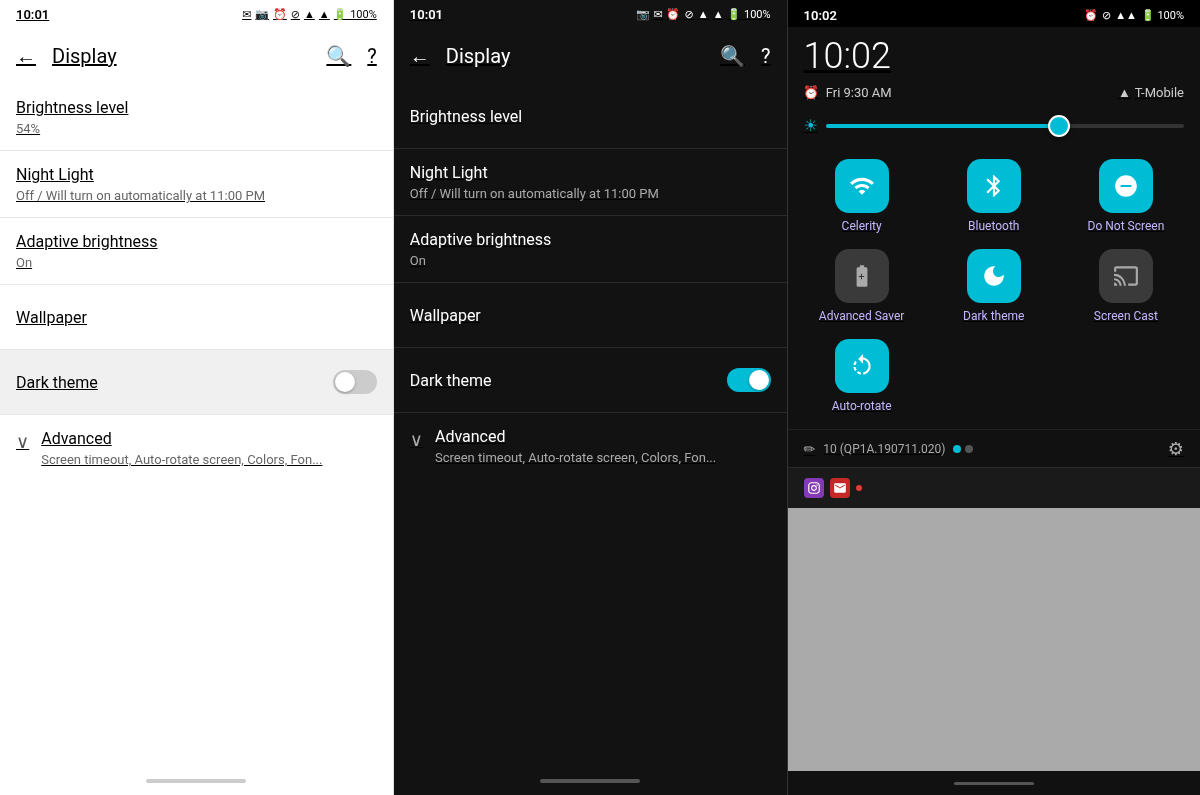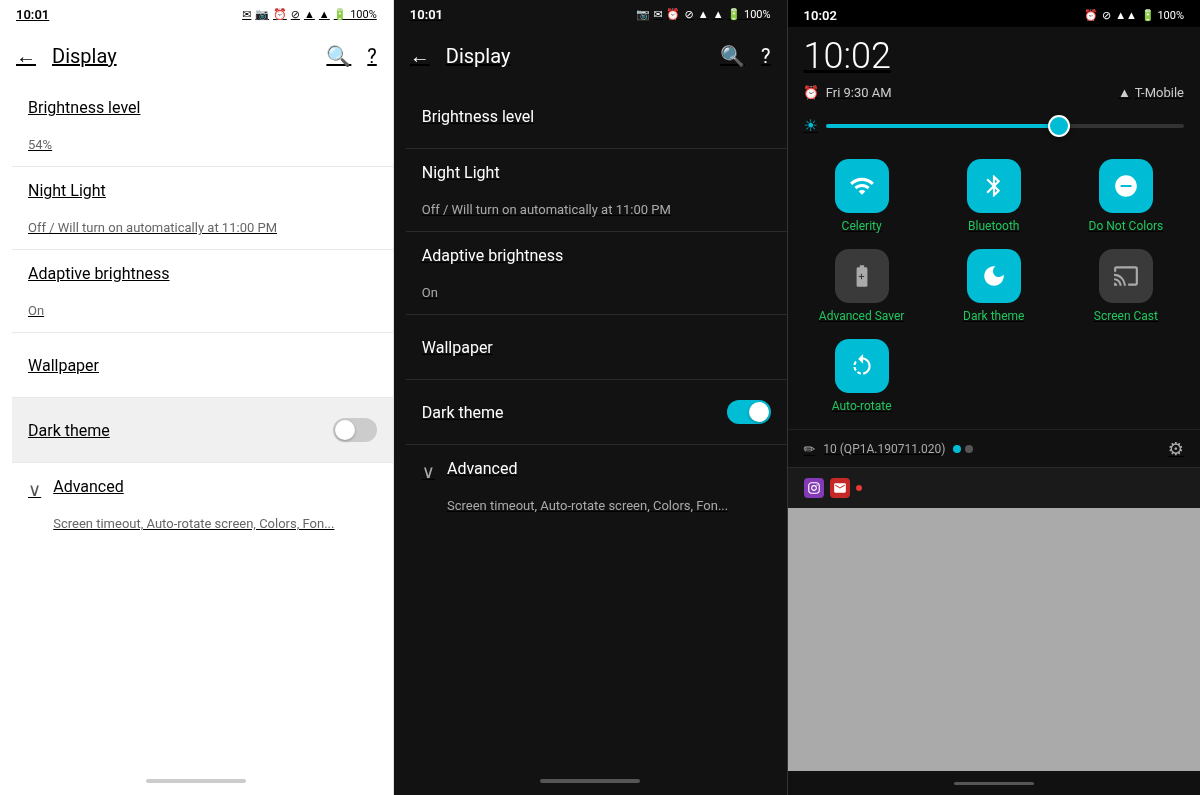--- a/index.html
+++ b/index.html
@@ -95,21 +95,20 @@
       font-size: 20px;
       cursor: pointer;
     }
     .action-icon-light { color: #000; }
     .action-icon-dark { color: #fff; }
 
     
     .settings-list {
       flex: 1;
       overflow-y: auto;
-      padding-left: 12px;
     }
 
     .setting-item {
       padding: 14px 16px;
       cursor: pointer;
       display: flex;
       align-items: center;
       justify-content: space-between;
       min-height: 64px;
     }
@@ -121,21 +120,21 @@
     .setting-text { flex: 1; }
     .setting-title {
       font-size: 16px;
       font-weight: 400;
     }
     .setting-title-light { color: #000; }
     .setting-title-dark { color: #fff; }
 
     .setting-subtitle {
       font-size: 13px;
-      margin-top: 20px;
+      margin-top: 4px;
     }
     .setting-subtitle-light { color: #666; }
     .setting-subtitle-dark { color: #aaa; }
 
     .divider {
       height: 1px;
       margin: 0;
     }
     .divider-light { background: #e8e8e8; }
     .divider-dark { background: #2a2a2a; }
@@ -290,21 +289,21 @@
       align-items: center;
       justify-content: center;
       font-size: 22px;
     }
 
     .tile-icon-active { background: #00bcd4; }
     .tile-icon-inactive { background: #3a3a3a; }
 
     .tile-label {
       font-size: 12px;
-      color: #22c55e;
+      color: #c4b5fd;
       text-align: center;
     }
 
     
     .build-info-row {
       display: flex;
       align-items: center;
       justify-content: space-between;
       padding: 8px 16px;
       border-top: 1px solid #222;
@@ -592,21 +591,21 @@
       </div>
       <span class="tile-label">Bluetooth</span>
     </div>
 
     <div class="tile">
       <div class="tile-icon tile-icon-active">
         <svg width="26" height="26" viewBox="0 0 24 24" fill="white">
             <path d="M12 2C6.48 2 2 6.48 2 12s4.48 10 10 10 10-4.48 10-10S17.52 2 12 2zm5 11H7v-2h10v2z"></path>
           </svg>
       </div>
-      <span class="tile-label">Do Not Colors</span>
+      <span class="tile-label">Do Not Screen</span>
     </div>
 
 
     <div class="tile">
       <div class="tile-icon tile-icon-inactive">
         <svg width="26" height="26" viewBox="0 0 24 24" fill="#aaa">
             <path d="M15.67 4H14V2h-4v2H8.33C7.6 4 7 4.6 7 5.33v15.33C7 21.4 7.6 22 8.33 22h7.33c.74 0 1.34-.6 1.34-1.33V5.33C17 4.6 16.4 4 15.67 4zm-1.67 9h-2v2h-1v-2H9v-1h2V10h1v2h2v1z"></path>
           </svg>
       </div>
       <span class="tile-label">Advanced Saver</span>

